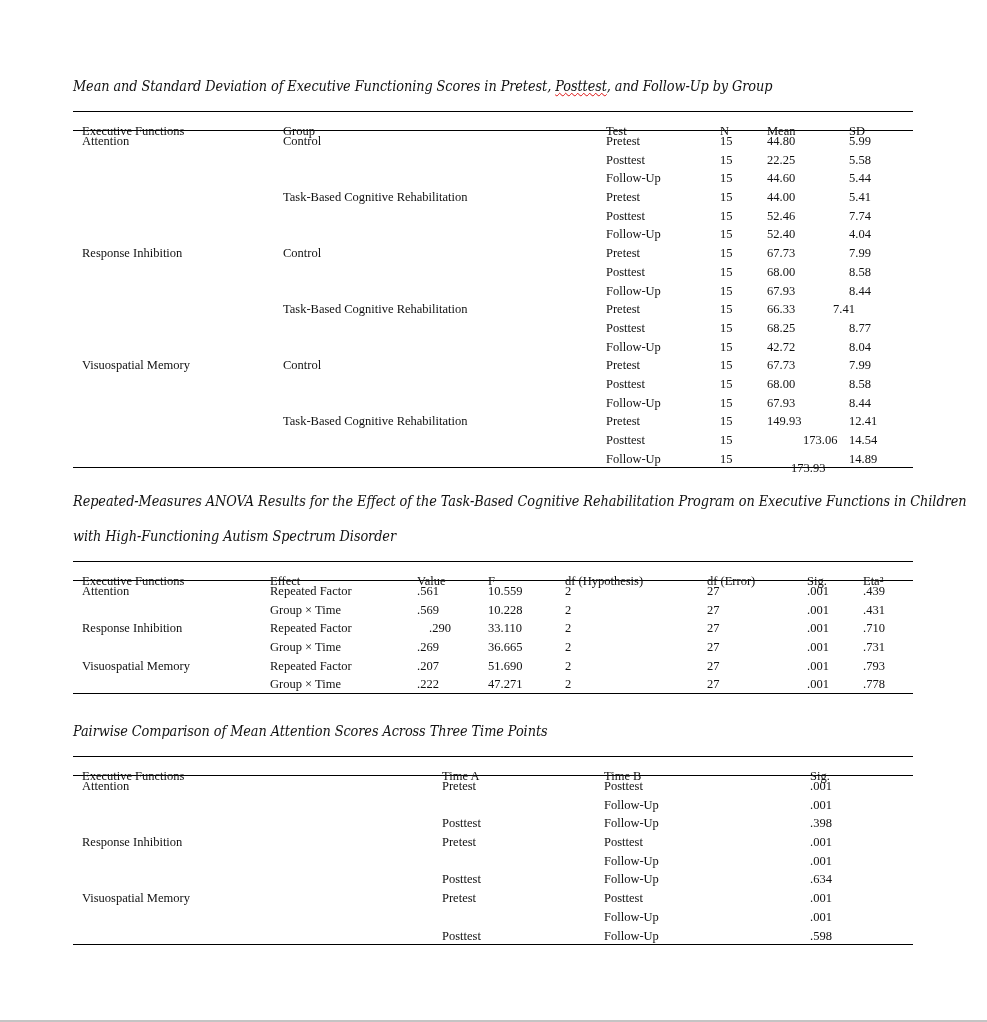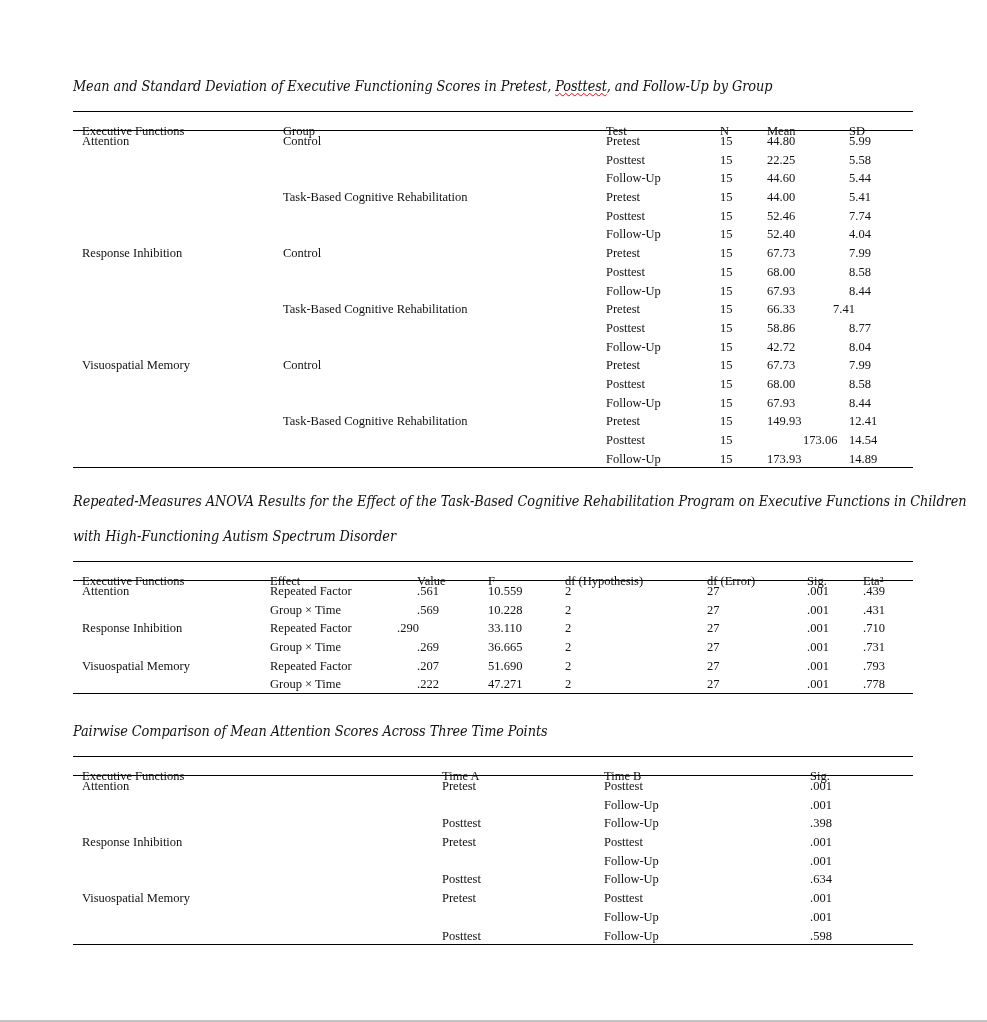--- a/index.html
+++ b/index.html
@@ -124,21 +124,21 @@
       <span class="cell" style="left: 533px;">Pretest</span>
       <span class="cell" style="left: 647px;">15</span>
       <span class="cell" style="left: 694px;">66.33</span>
       <span class="cell" style="left: 760px;">7.41</span>
     </div>
     <div class="row">
       <span class="cell" style="left: 9px;"></span>
       <span class="cell" style="left: 210px;"></span>
       <span class="cell" style="left: 533px;">Posttest</span>
       <span class="cell" style="left: 647px;">15</span>
-      <span class="cell" style="left: 694px;">58.86</span>
+      <span class="cell" style="left: 694px;">68.25</span>
       <span class="cell" style="left: 776px;">8.77</span>
     </div>
     <div class="row">
       <span class="cell" style="left: 9px;"></span>
       <span class="cell" style="left: 210px;"></span>
       <span class="cell" style="left: 533px;">Follow-Up</span>
       <span class="cell" style="left: 647px;">15</span>
       <span class="cell" style="left: 694px;">42.72</span>
       <span class="cell" style="left: 776px;">8.04</span>
     </div>
@@ -180,21 +180,21 @@
       <span class="cell" style="left: 533px;">Posttest</span>
       <span class="cell" style="left: 647px;">15</span>
       <span class="cell" style="left: 730px;">173.06</span>
       <span class="cell" style="left: 776px;">14.54</span>
     </div>
     <div class="row">
       <span class="cell" style="left: 9px;"></span>
       <span class="cell" style="left: 210px;"></span>
       <span class="cell" style="left: 533px;">Follow-Up</span>
       <span class="cell" style="left: 647px;">15</span>
-      <span class="cell" style="left: 694px;">173.93</span>
+      <span class="cell" style="left: 718px; margin-top: 9px;">173.93</span>
       <span class="cell" style="left: 776px;">14.89</span>
     </div>
   </div>
 
 <div class="caption" style="top:492px;">Repeated-Measures ANOVA Results for the Effect of the Task-Based Cognitive Rehabilitation Program on Executive Functions in Children</div>
 <div class="caption" style="top:527px;">with High-Functioning Autism Spectrum Disorder</div>
 
 <div class="tbl" id="t2" style="top:561px;">
     <div class="hdr">
       <span class="cell" style="left: 9px;">Executive Functions</span>
@@ -222,21 +222,21 @@
       <span class="cell" style="left: 344px;">.569</span>
       <span class="cell" style="left: 415px;">10.228</span>
       <span class="cell" style="left: 492px;">2</span>
       <span class="cell" style="left: 634px;">27</span>
       <span class="cell" style="left: 734px;">.001</span>
       <span class="cell" style="left: 790px;">.431</span>
     </div>
     <div class="row">
       <span class="cell" style="left: 9px;">Response Inhibition</span>
       <span class="cell" style="left: 197px;">Repeated Factor</span>
-      <span class="cell" style="left: 324px;">.290</span>
+      <span class="cell" style="left: 356px;">.290</span>
       <span class="cell" style="left: 415px;">33.110</span>
       <span class="cell" style="left: 492px;">2</span>
       <span class="cell" style="left: 634px;">27</span>
       <span class="cell" style="left: 734px;">.001</span>
       <span class="cell" style="left: 790px;">.710</span>
     </div>
     <div class="row">
       <span class="cell" style="left: 9px;"></span>
       <span class="cell" style="left: 197px;">Group × Time</span>
       <span class="cell" style="left: 344px;">.269</span>

